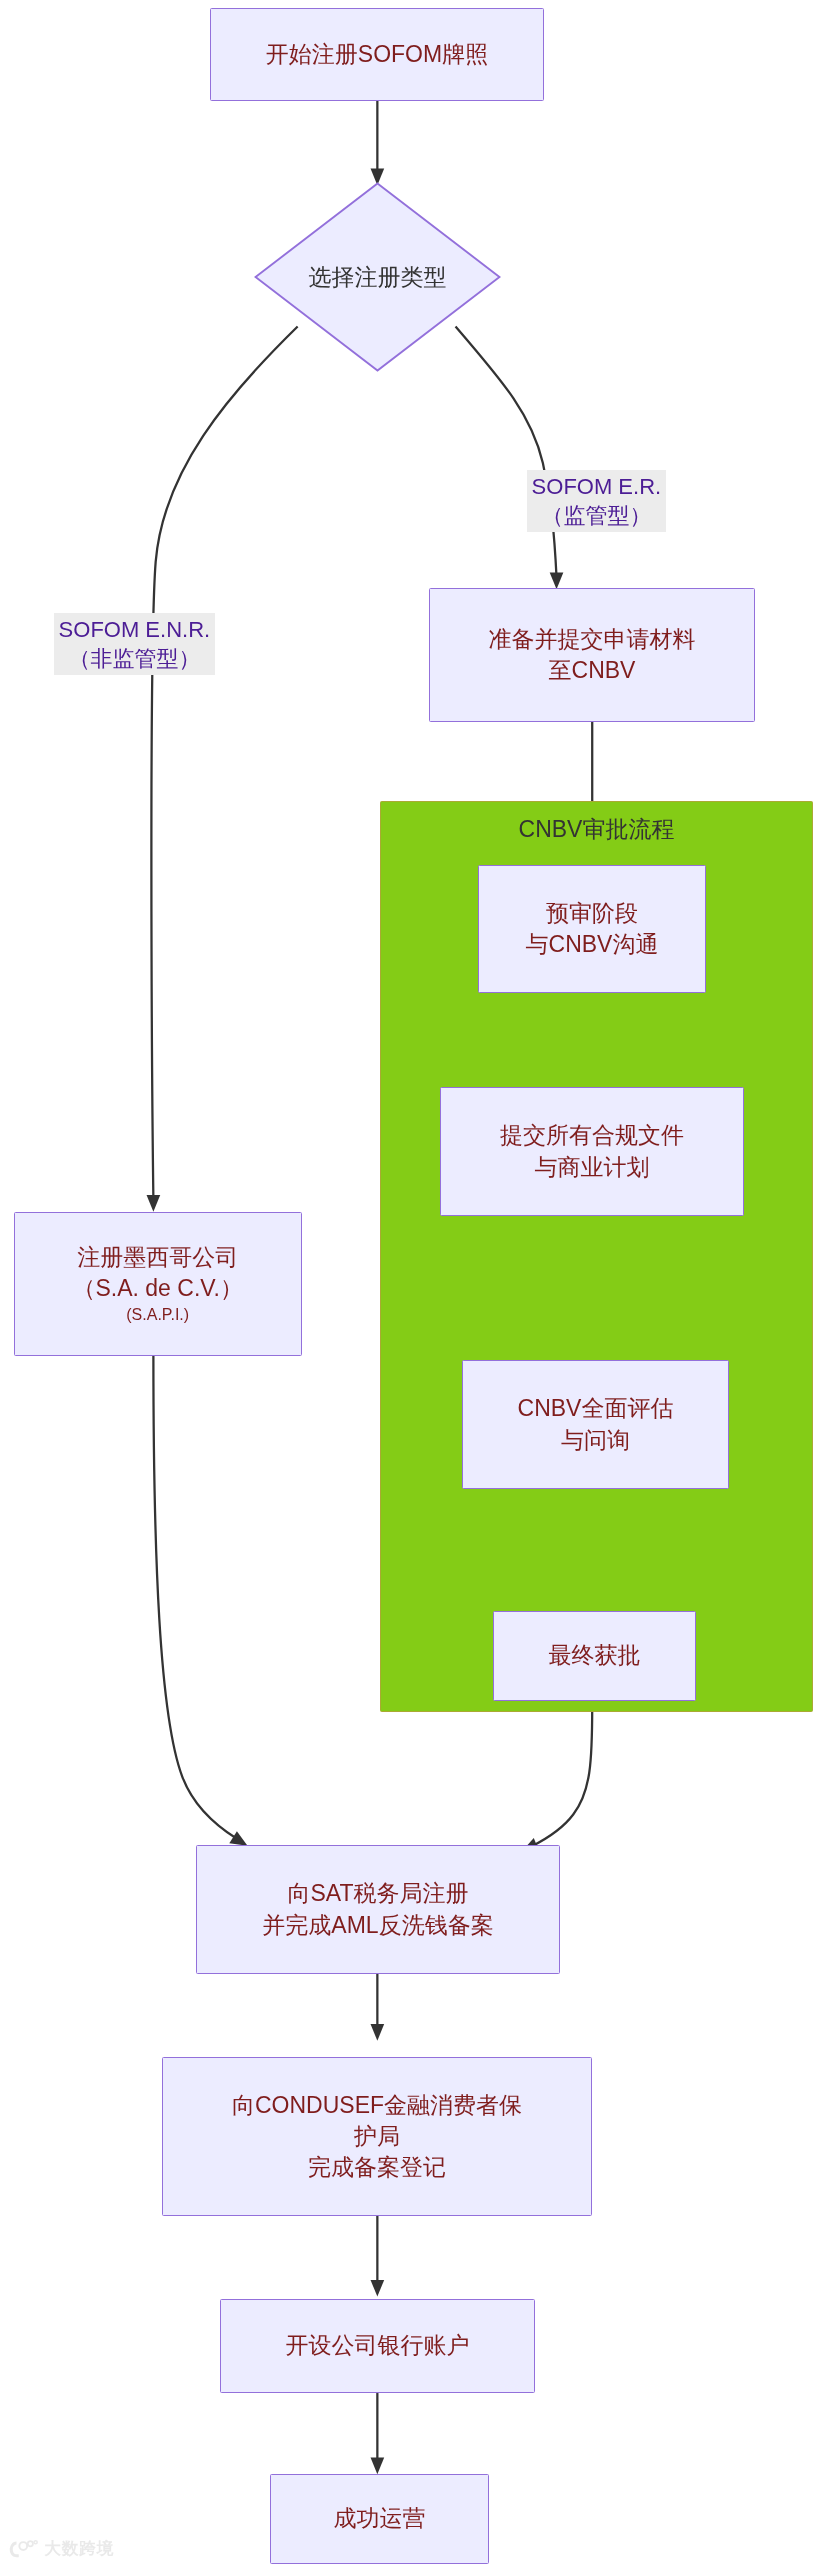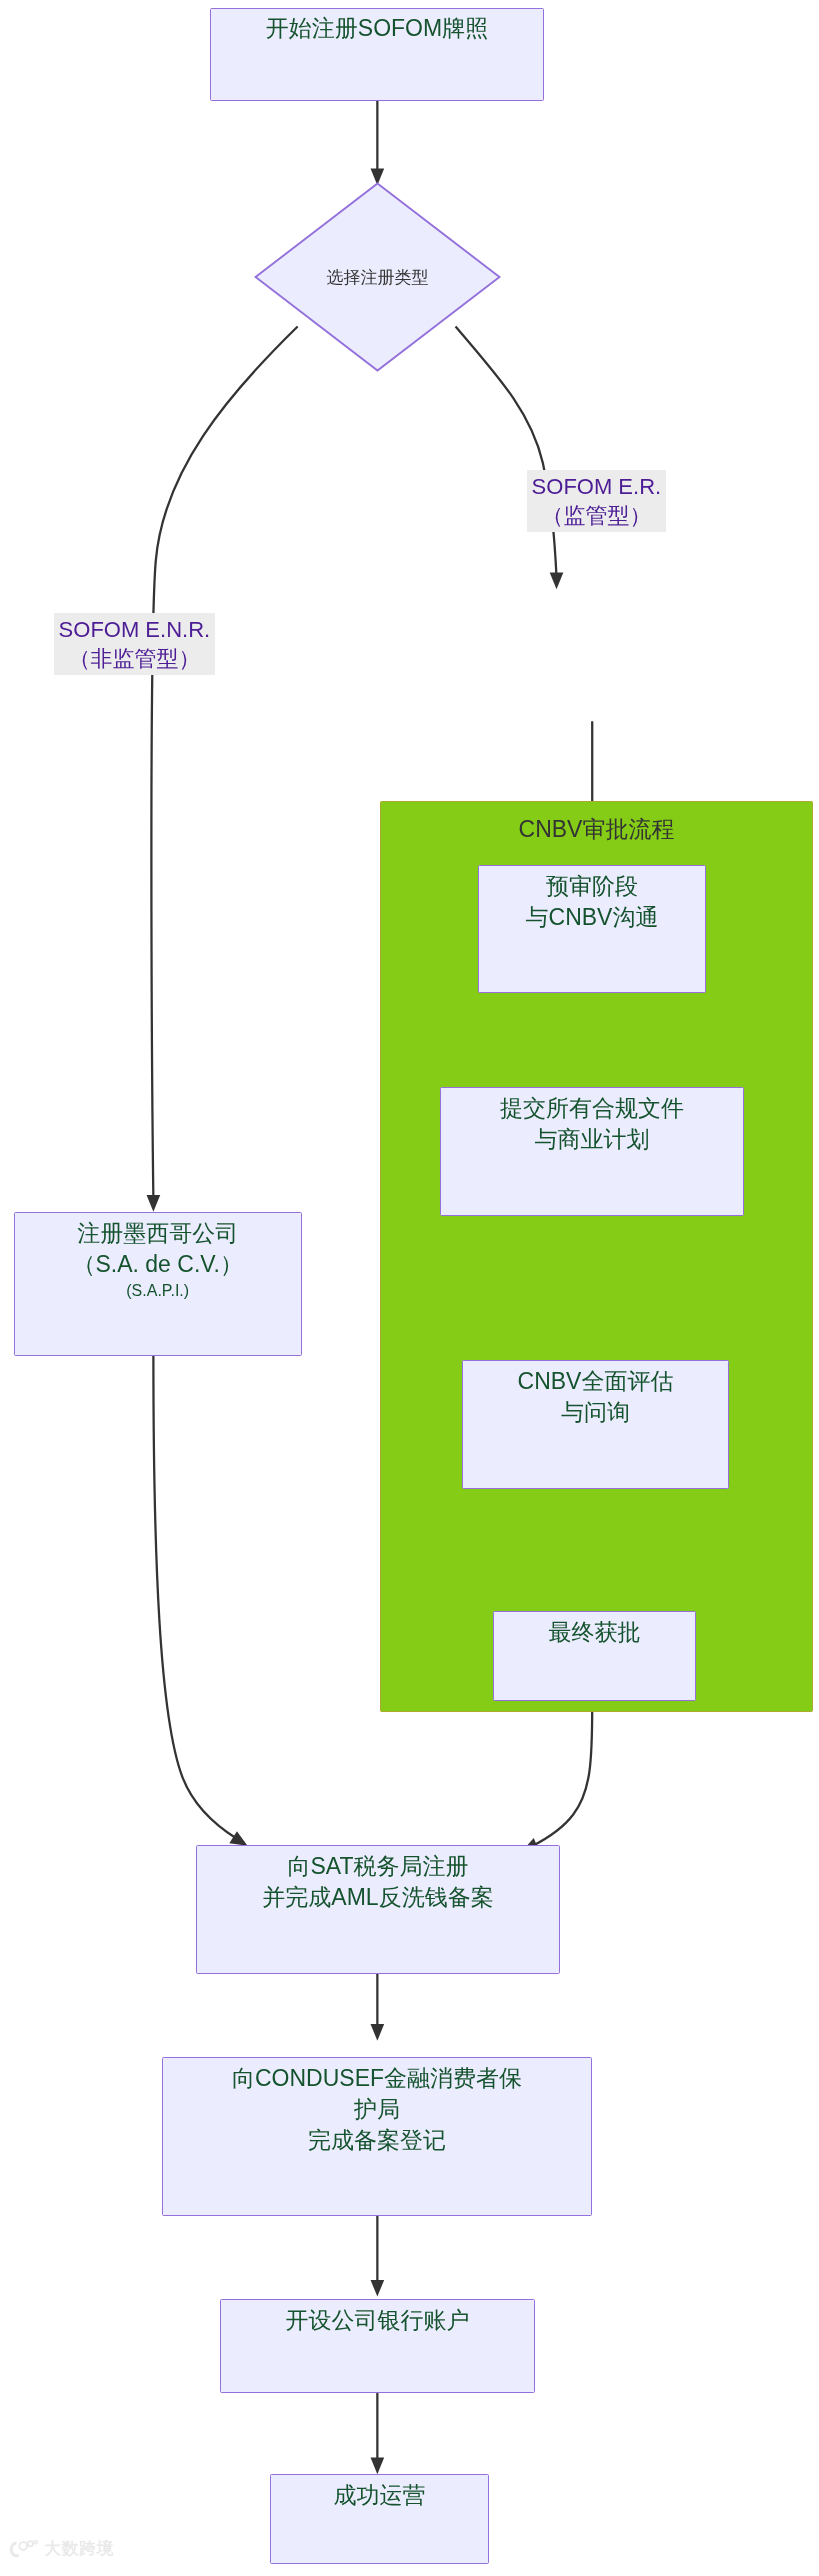--- a/index.html
+++ b/index.html
@@ -54,21 +54,22 @@
   
   .node {
     position: absolute;
     box-sizing: border-box;
     background: #ececff;
     border: 1.5px solid #9370db;
     border-radius: 1.5px;
     display: flex;
     flex-direction: column;
     align-items: center;
-    color: #14532d;
+    justify-content: center;
+    color: #7f1d1d;
     font-size: 23px;
     line-height: 1.35;
     text-align: center;
     padding: 4.6px 10.6px;
   }
   .node .line { display: block; white-space: nowrap; }
   .node .line.small { font-size: 16px; }
 
   
   .diamond-wrap {
@@ -86,21 +87,21 @@
     stroke-width: 2.5px;
   }
   .diamond-label {
     position: absolute;
     left: 0; top: 0;
     width: 100%;
     height: 100%;
     display: flex;
     align-items: center;
     justify-content: center;
-    font-size: 17px;
+    font-size: 23px;
     color: #333333;
     text-align: left;
     white-space: nowrap;
   }
 
   
   .edge-label {
     position: absolute;
     background: #ececec;
     color: #4c1d95;
@@ -189,20 +190,24 @@
   <div class="edge-label" style="left:54px; top:613px;">
     <span class="line">SOFOM E.N.R.</span>
     <span class="line">（非监管型）</span>
   </div>
 
   <div class="edge-label" style="left:527px; top:470px;">
     <span class="line">SOFOM E.R.</span>
     <span class="line">（监管型）</span>
   </div>
 
+  <div class="node" style="left:429px; top:588px; width:326px; height:134px;">
+    <span class="line">准备并提交申请材料</span>
+    <span class="line">至CNBV</span>
+  </div>
 
   <div class="node" style="left:478px; top:865px; width:228px; height:128px;">
     <span class="line">预审阶段</span>
     <span class="line">与CNBV沟通</span>
   </div>
 
   <div class="node" style="left:440px; top:1087px; width:304px; height:129px;">
     <span class="line">提交所有合规文件</span>
     <span class="line">与商业计划</span>
   </div>

